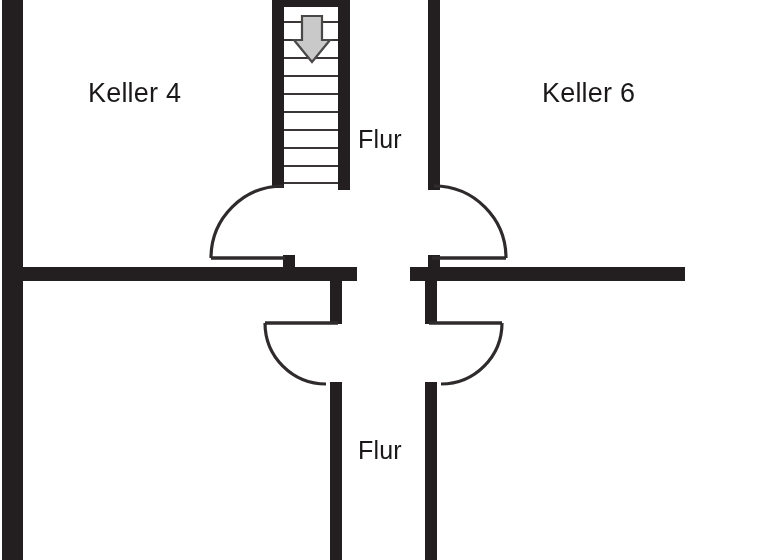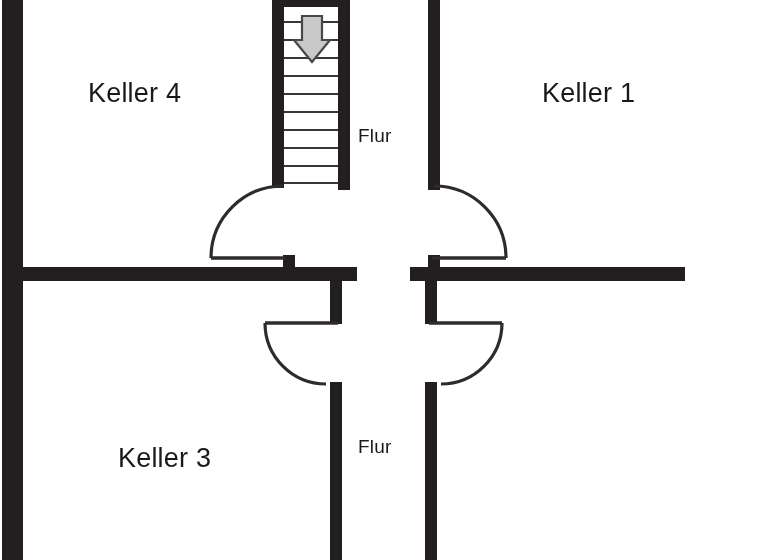--- a/index.html
+++ b/index.html
@@ -41,21 +41,21 @@
     color: #1b1819;
     font-family: "Liberation Sans", sans-serif;
     font-weight: 400;
     white-space: nowrap;
     letter-spacing: 0.2px;
   }
   .label-keller {
     font-size: 27px;
   }
   .label-flur {
-    font-size: 19px;
+    font-size: 25px;
   }
 </style>
 </head>
 <body>
 
 <div id="plan-root">
 
   <div class="wall" style="left:2px; top:0px; width:21px; height:560px;"></div>
 
   <div class="wall" style="left:742px; top:0px; width:21px; height:560px;"></div>
@@ -111,22 +111,21 @@
     <line x1="502" y1="323" x2="429" y2="323" stroke="#2f2b2c" stroke-width="3.4"></line>
     <path d="M 502 323 A 61 61 0 0 1 441 384" fill="none" stroke="#2f2b2c" stroke-width="3.2"></path>
 
     <g>
       <polygon points="302,16 322,16 322,40 330,40 312,62 294,40 302,40" fill="#c9c9c9" stroke="#4a4747" stroke-width="2.2" stroke-linejoin="miter"></polygon>
     </g>
   </svg>
 
   <div class="room-label label-keller" style="left:88px; top:78px;">Keller 4</div>
 
-  <div class="room-label label-keller" style="left:542px; top:78px;">Keller 1</div>
+  <div class="room-label label-keller" style="left:542px; top:78px;">Keller 6</div>
 
-  <div class="room-label label-keller" style="left:118px; top:443px;">Keller 3</div>
 
 
   <div class="room-label label-flur" style="left:358px; top:125px;">Flur</div>
 
   <div class="room-label label-flur" style="left:358px; top:436px;">Flur</div>
 
 </div>
 
 </body></html>

